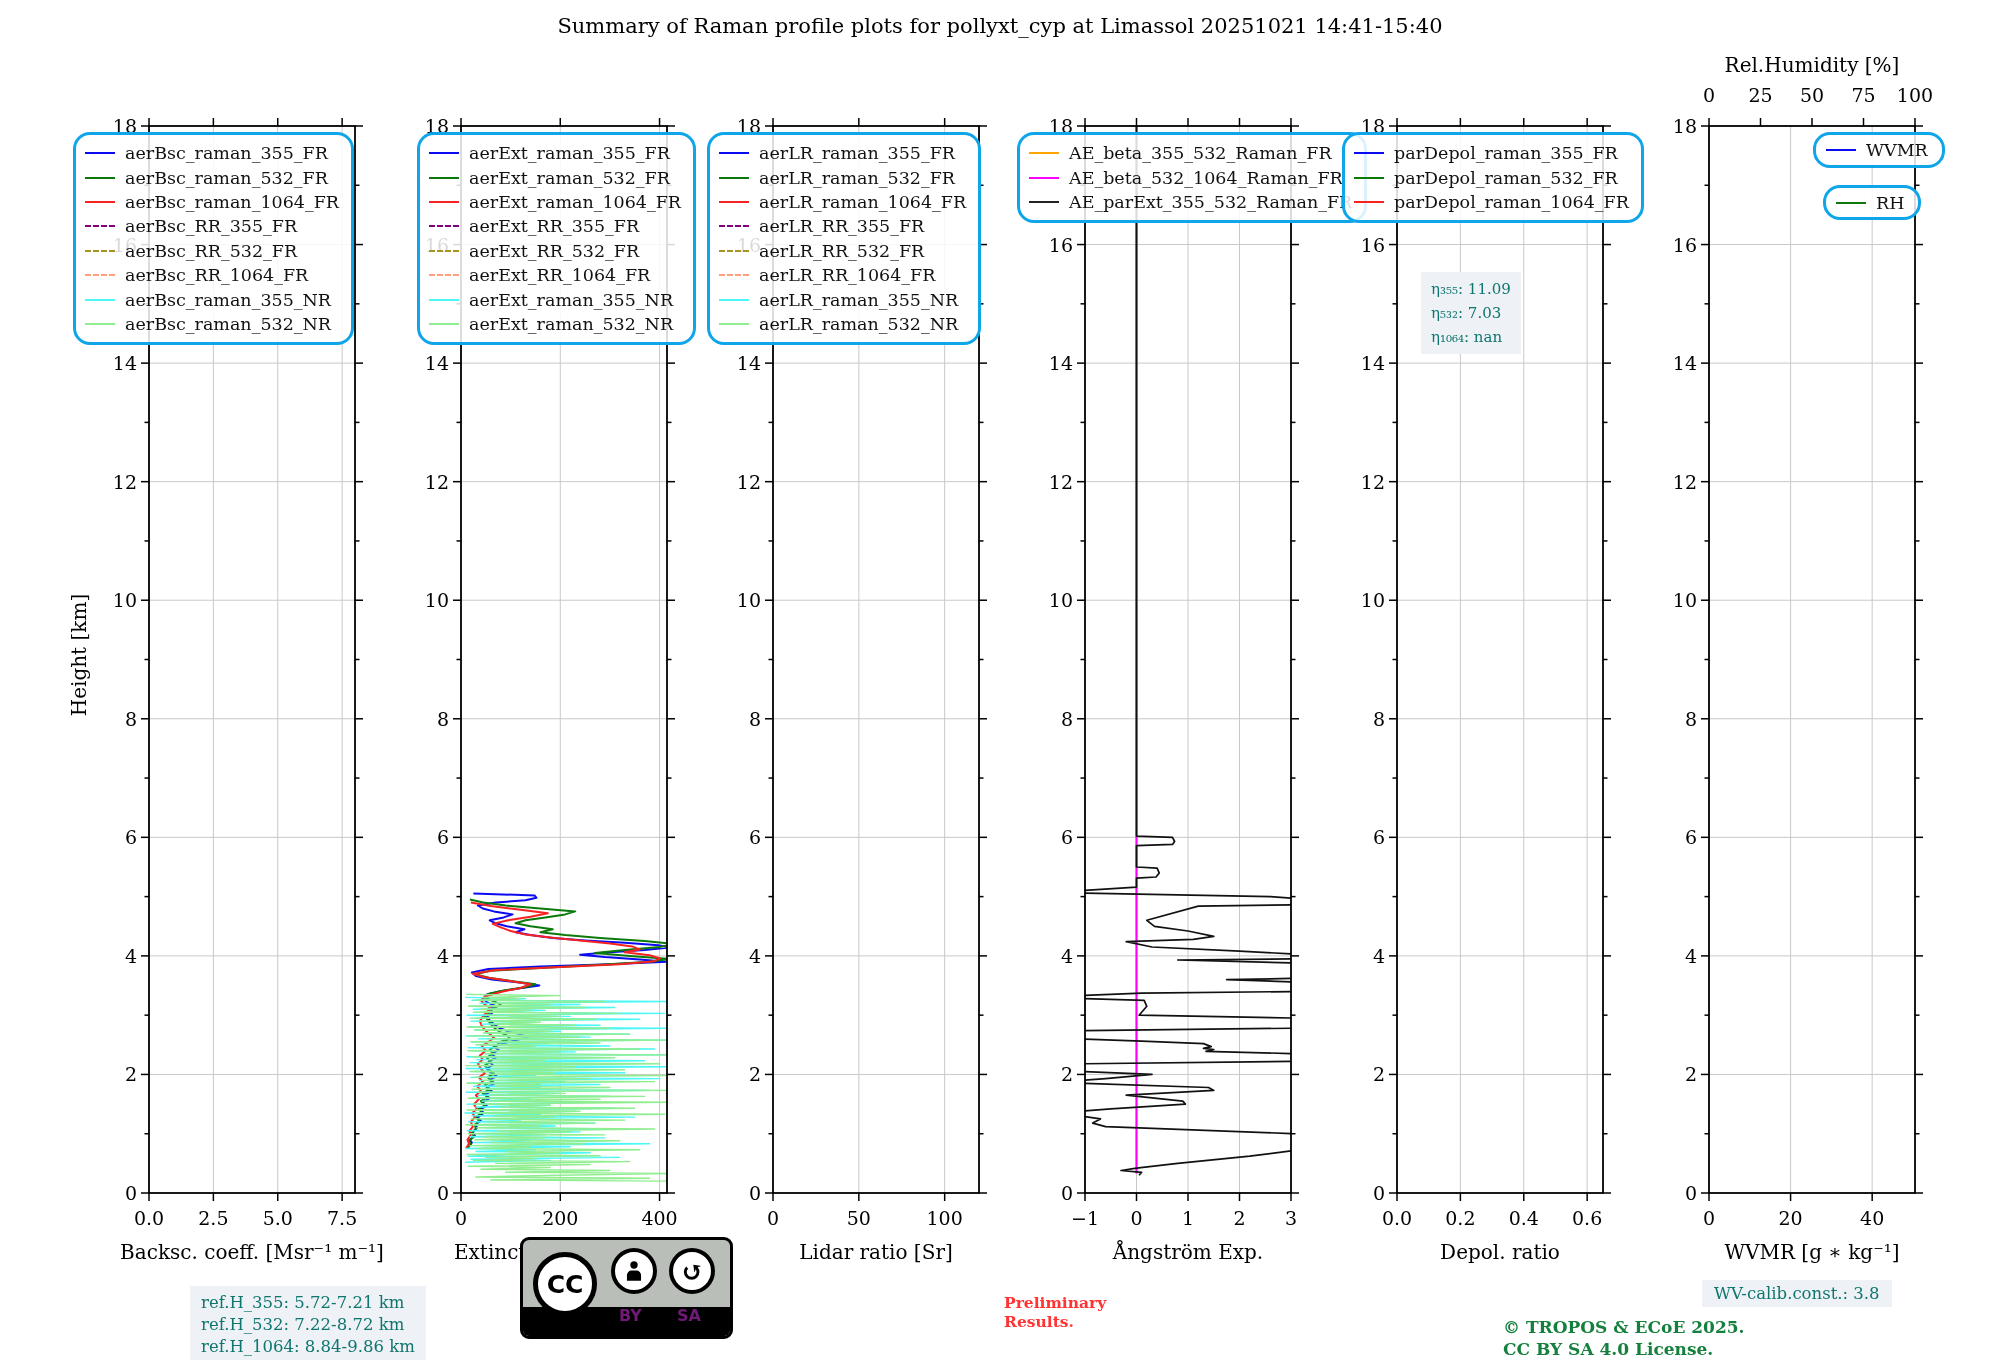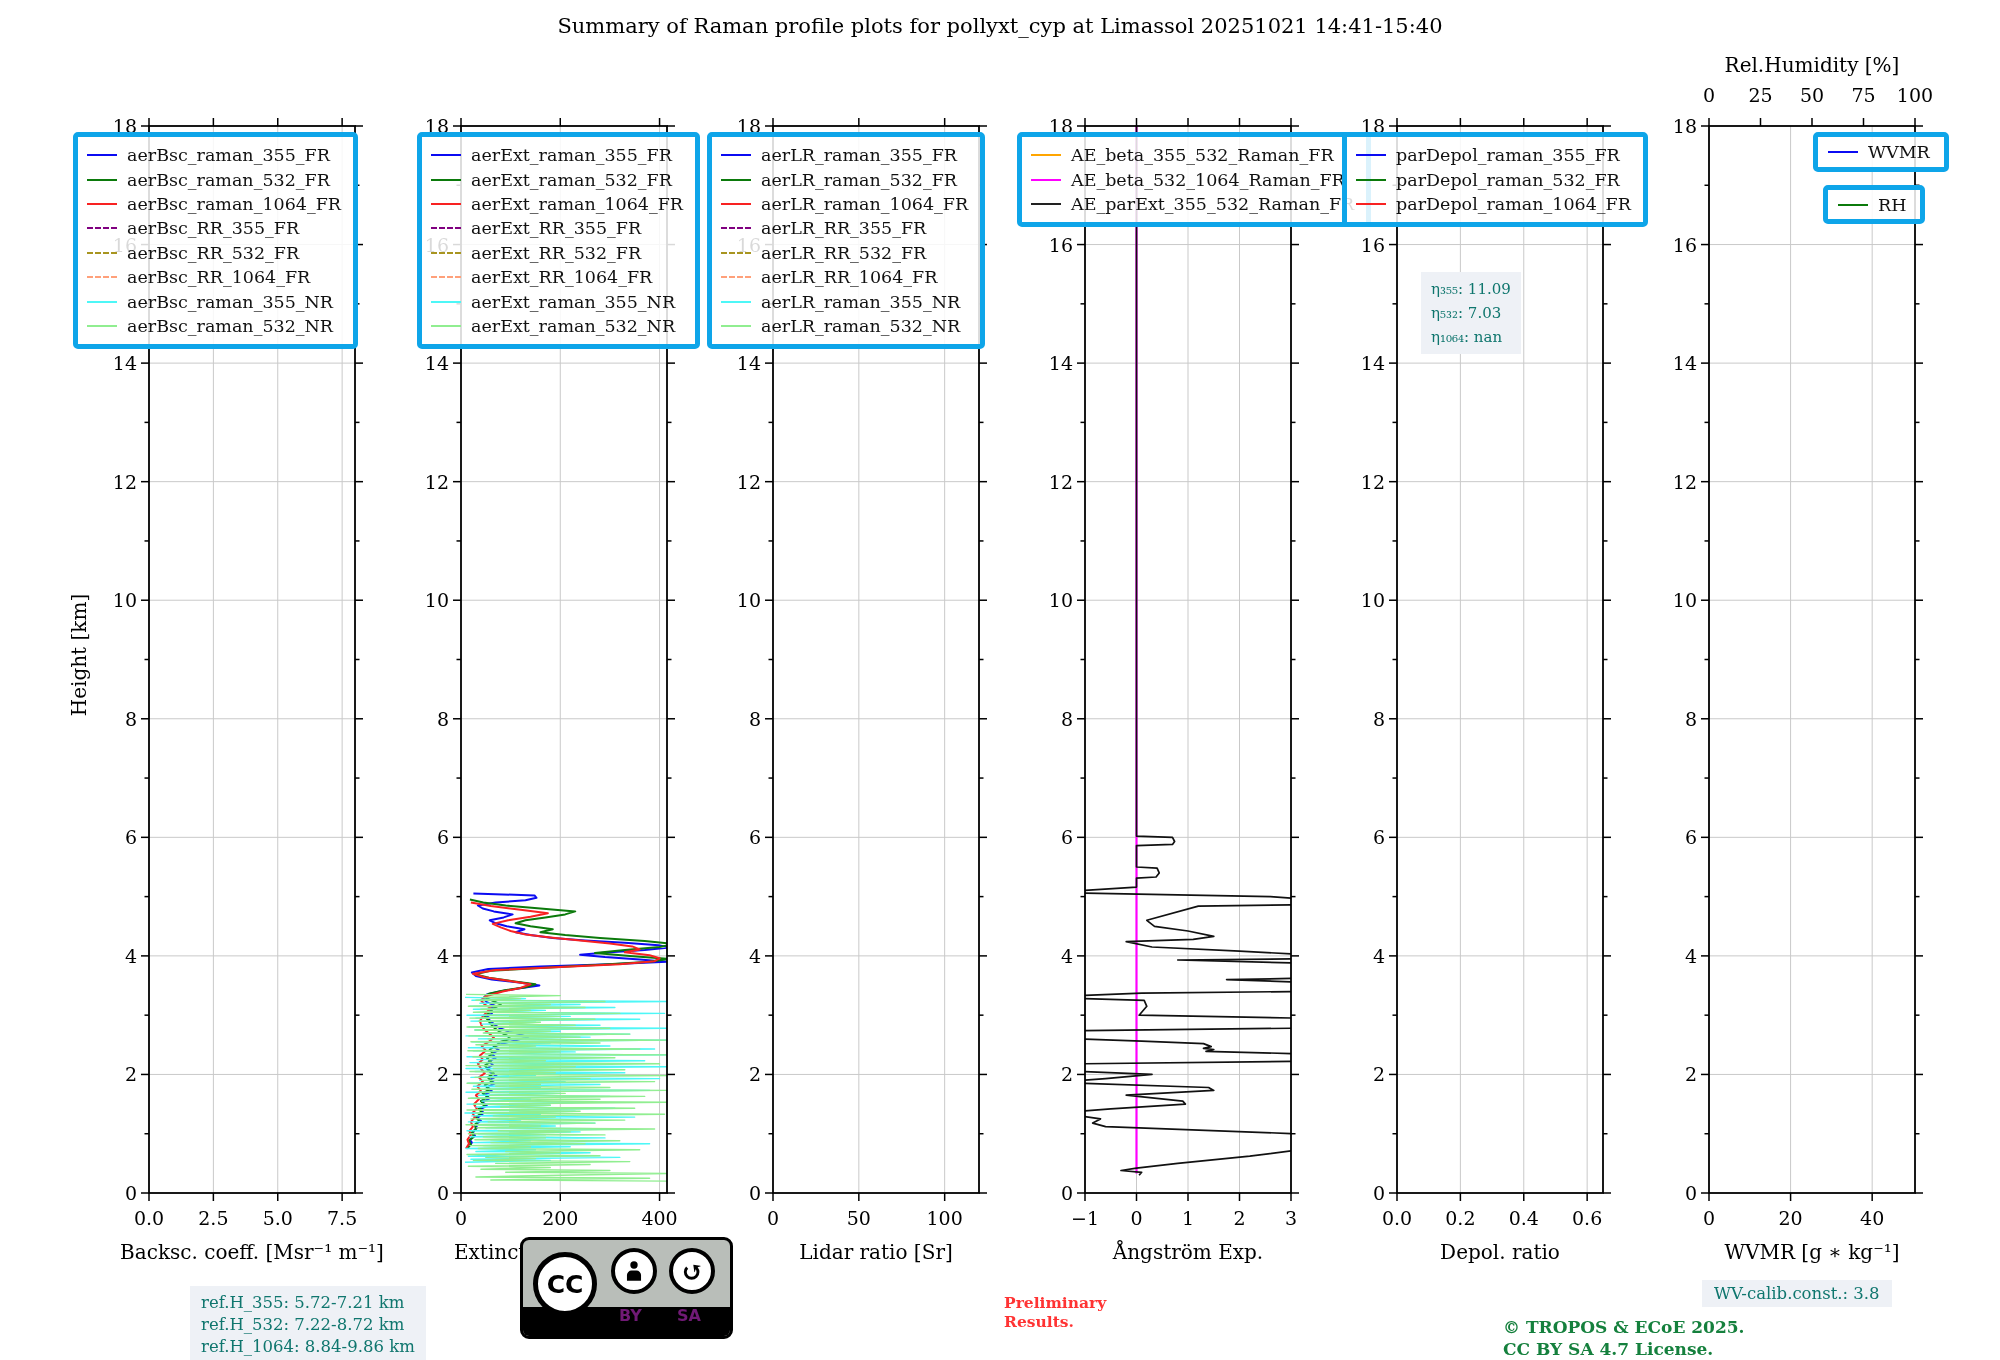--- a/index.html
+++ b/index.html
@@ -1,19 +1,19 @@
 <!DOCTYPE html>
 <html><head>
 <meta charset="utf-8">
 <style>
   html,body{margin:0;padding:0;background:#fff;}
   .fig{position:relative;width:2000px;height:1360px;background:#fff;font-family:"DejaVu Serif",serif;overflow:hidden;}
   #plot{position:absolute;left:0;top:0;}
   #title{position:absolute;left:0;top:14px;width:2000px;text-align:center;font-size:21px;color:#000;}
-  .legend{position:absolute;background:rgba(255,255,255,0.85);border:5px solid #0ea5e9;border-radius:5px;padding:6px 12px 6px 9px;z-index:5;}
+  .legend{position:absolute;background:rgba(255,255,255,0.85);border:3px solid #0ea5e9;border-radius:17px;padding:6px 12px 6px 9px;z-index:5;}
   .legend-item{display:flex;align-items:center;height:24.4px;white-space:nowrap;}
   .legend-swatch{width:30px;height:0;margin-right:10px;flex:0 0 30px;}
   .legend-label{font-size:17.5px;color:#111;}
   .annot{position:absolute;background:#eef1f6;color:#0f766e;z-index:4;}
   #eta-box{left:1421px;top:272px;padding:5px 10px;font-size:15px;line-height:1.6;}
   #refh-box{left:190px;top:1286px;padding:6px 11px;font-size:16.5px;line-height:1.32;}
   #wv-box{left:1702px;top:1280px;padding:4px 12px;font-size:16.5px;}
   #prelim{position:absolute;left:1004px;top:1293px;color:#ff3333;font-weight:bold;font-size:15.5px;line-height:1.25;z-index:4;}
   #copyright{position:absolute;left:1503px;top:1316px;color:#15803d;font-weight:bold;font-size:17px;line-height:1.3;z-index:4;}
   #cc-badge{position:absolute;left:520px;top:1237px;width:213px;height:102px;background:#b9beb9;border:3px solid #000;border-radius:9px;overflow:hidden;z-index:4;box-sizing:border-box;}
@@ -656,21 +656,21 @@
 
   <div id="wv-box" class="annot">WV-calib.const.: 3.8</div>
 
   <div id="prelim">
     <div>Preliminary</div>
     <div>Results.</div>
   </div>
 
   <div id="copyright">
     <div>© TROPOS &amp; ECoE 2025.</div>
-    <div>CC BY SA 4.7 License.</div>
+    <div>CC BY SA 4.0 License.</div>
   </div>
 
   <div id="cc-badge">
     <div class="strip"></div>
     <div id="cc-main" class="cc-circle">CC</div>
     <div id="cc-person" class="cc-circle">
       <svg width="26" height="26" viewBox="0 0 24 24">
           <circle cx="12" cy="6.5" r="3.4" fill="#000"></circle>
           <path d="M5.5 21 v-5.2 a4.2 4.2 0 0 1 4.2-4.2 h4.6 a4.2 4.2 0 0 1 4.2 4.2 V21 z" fill="#000"></path>
         </svg>

